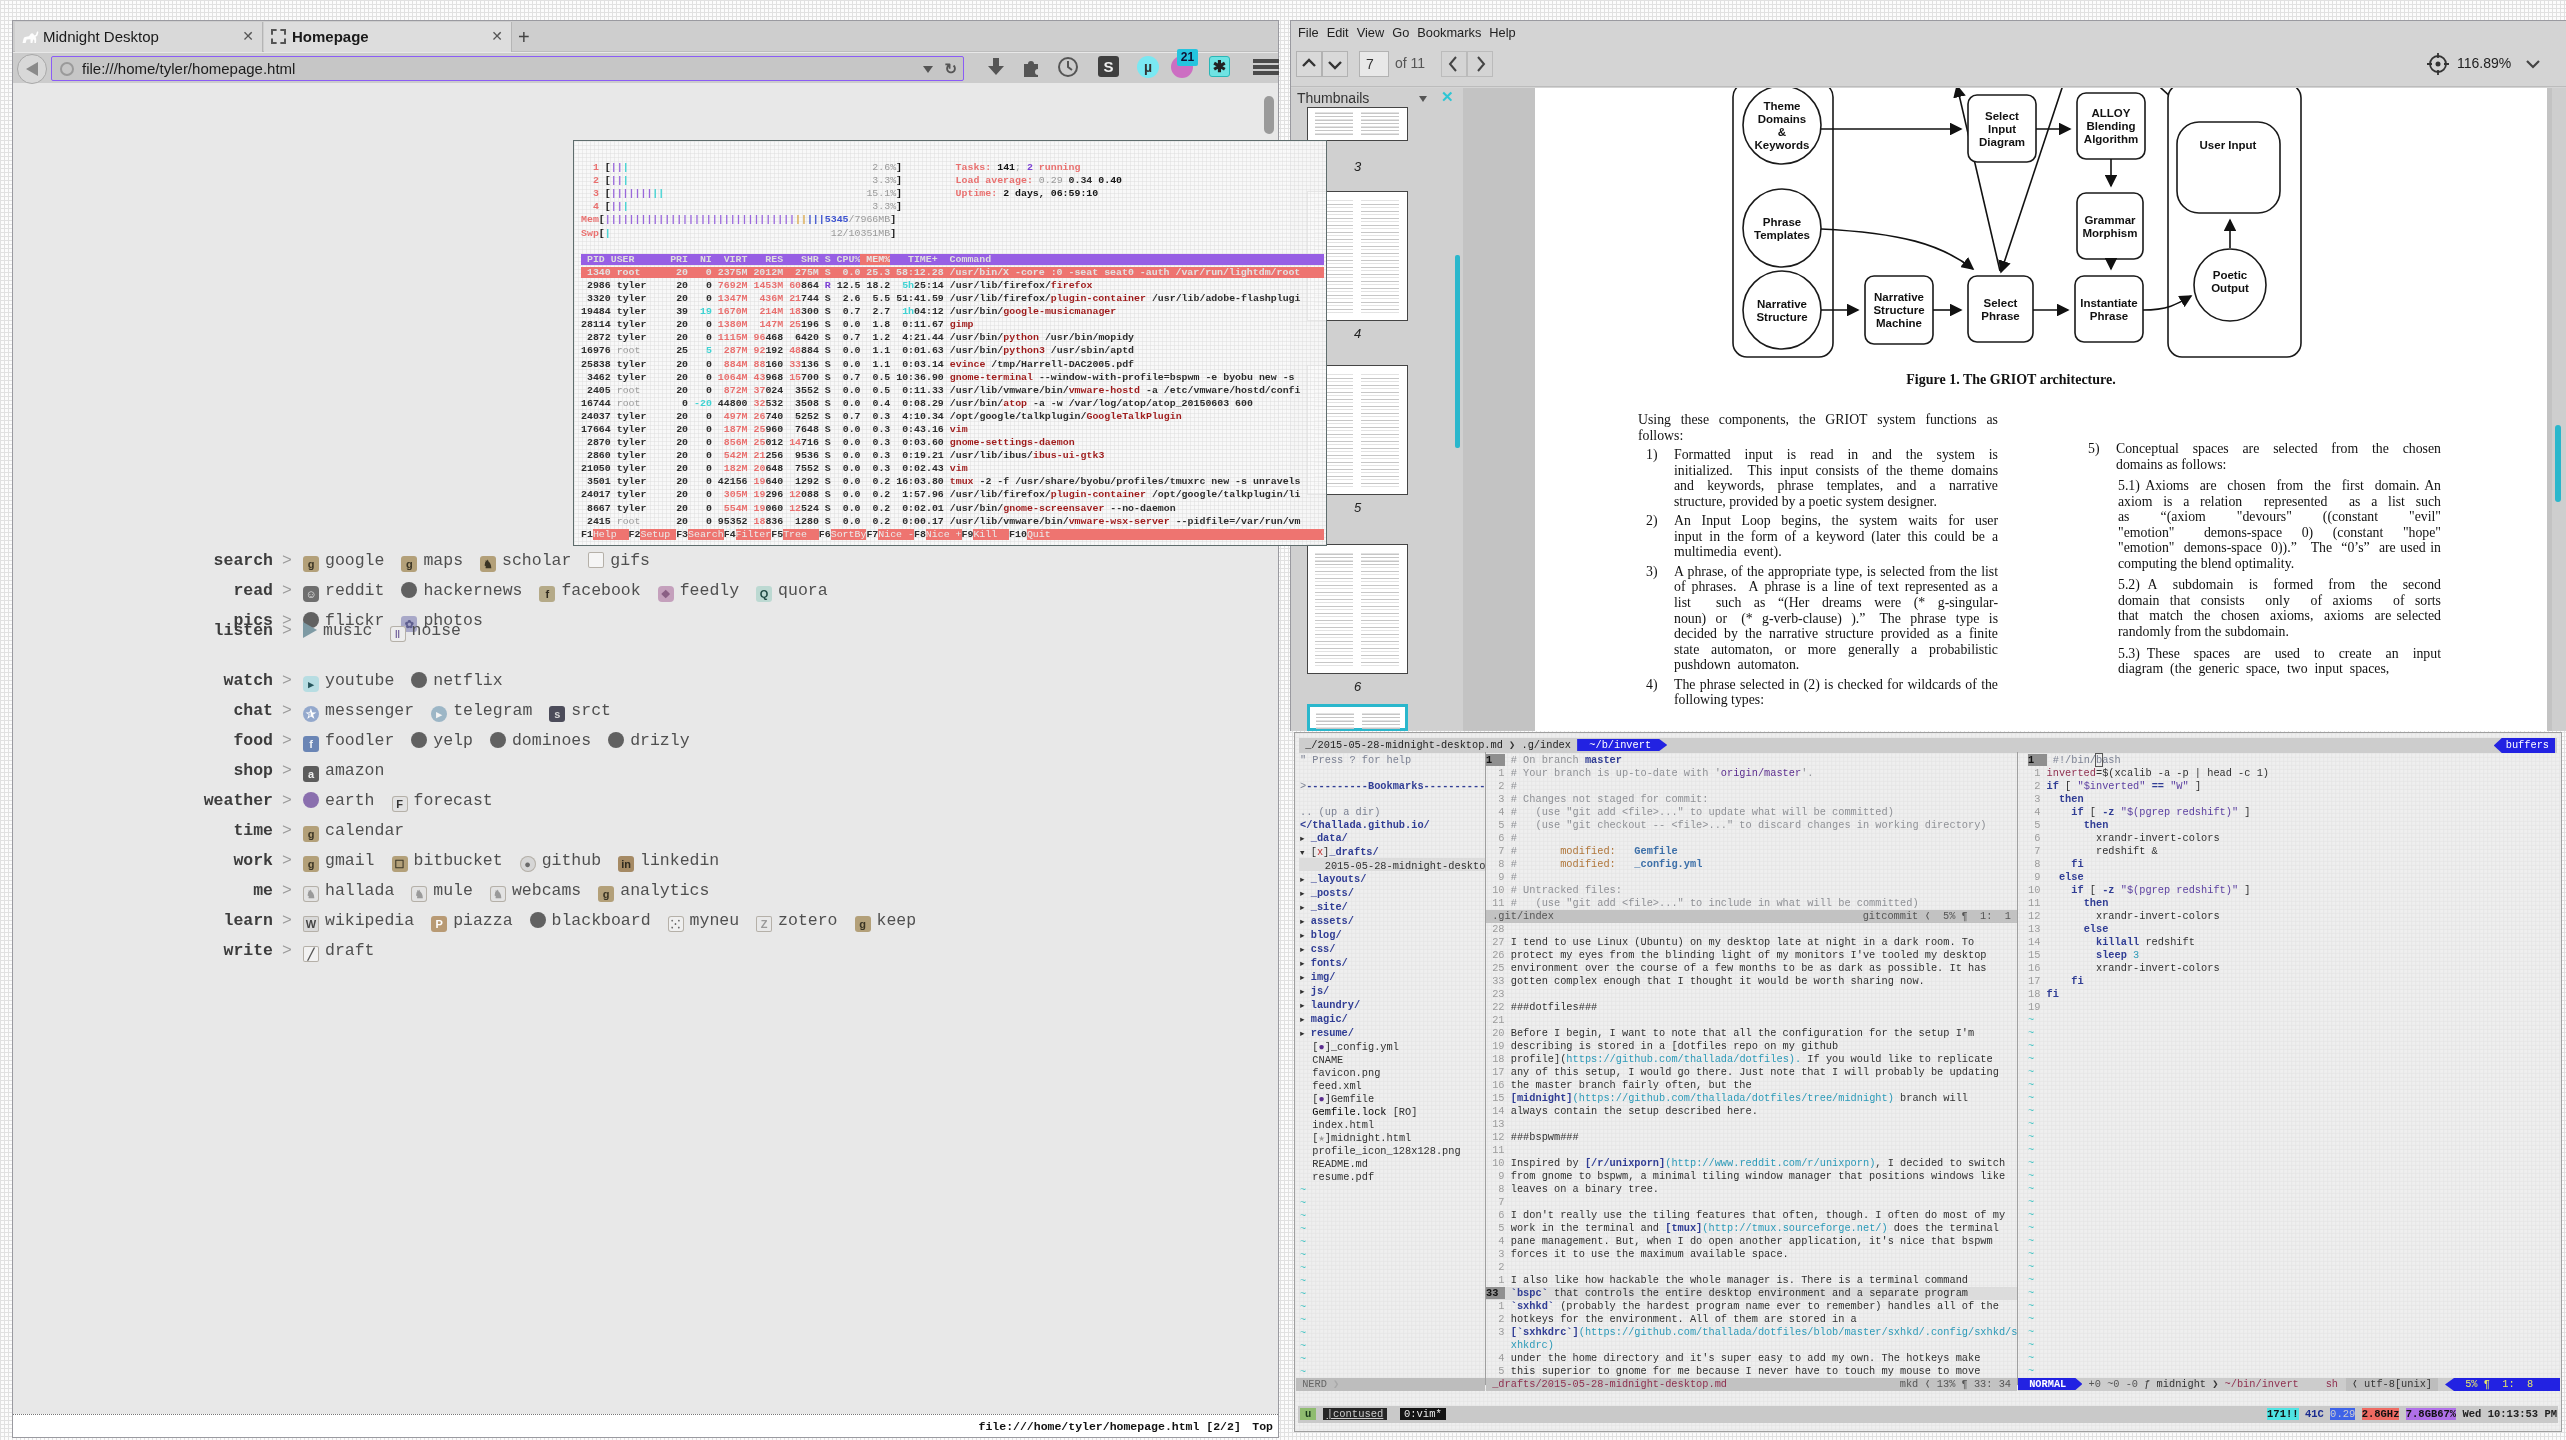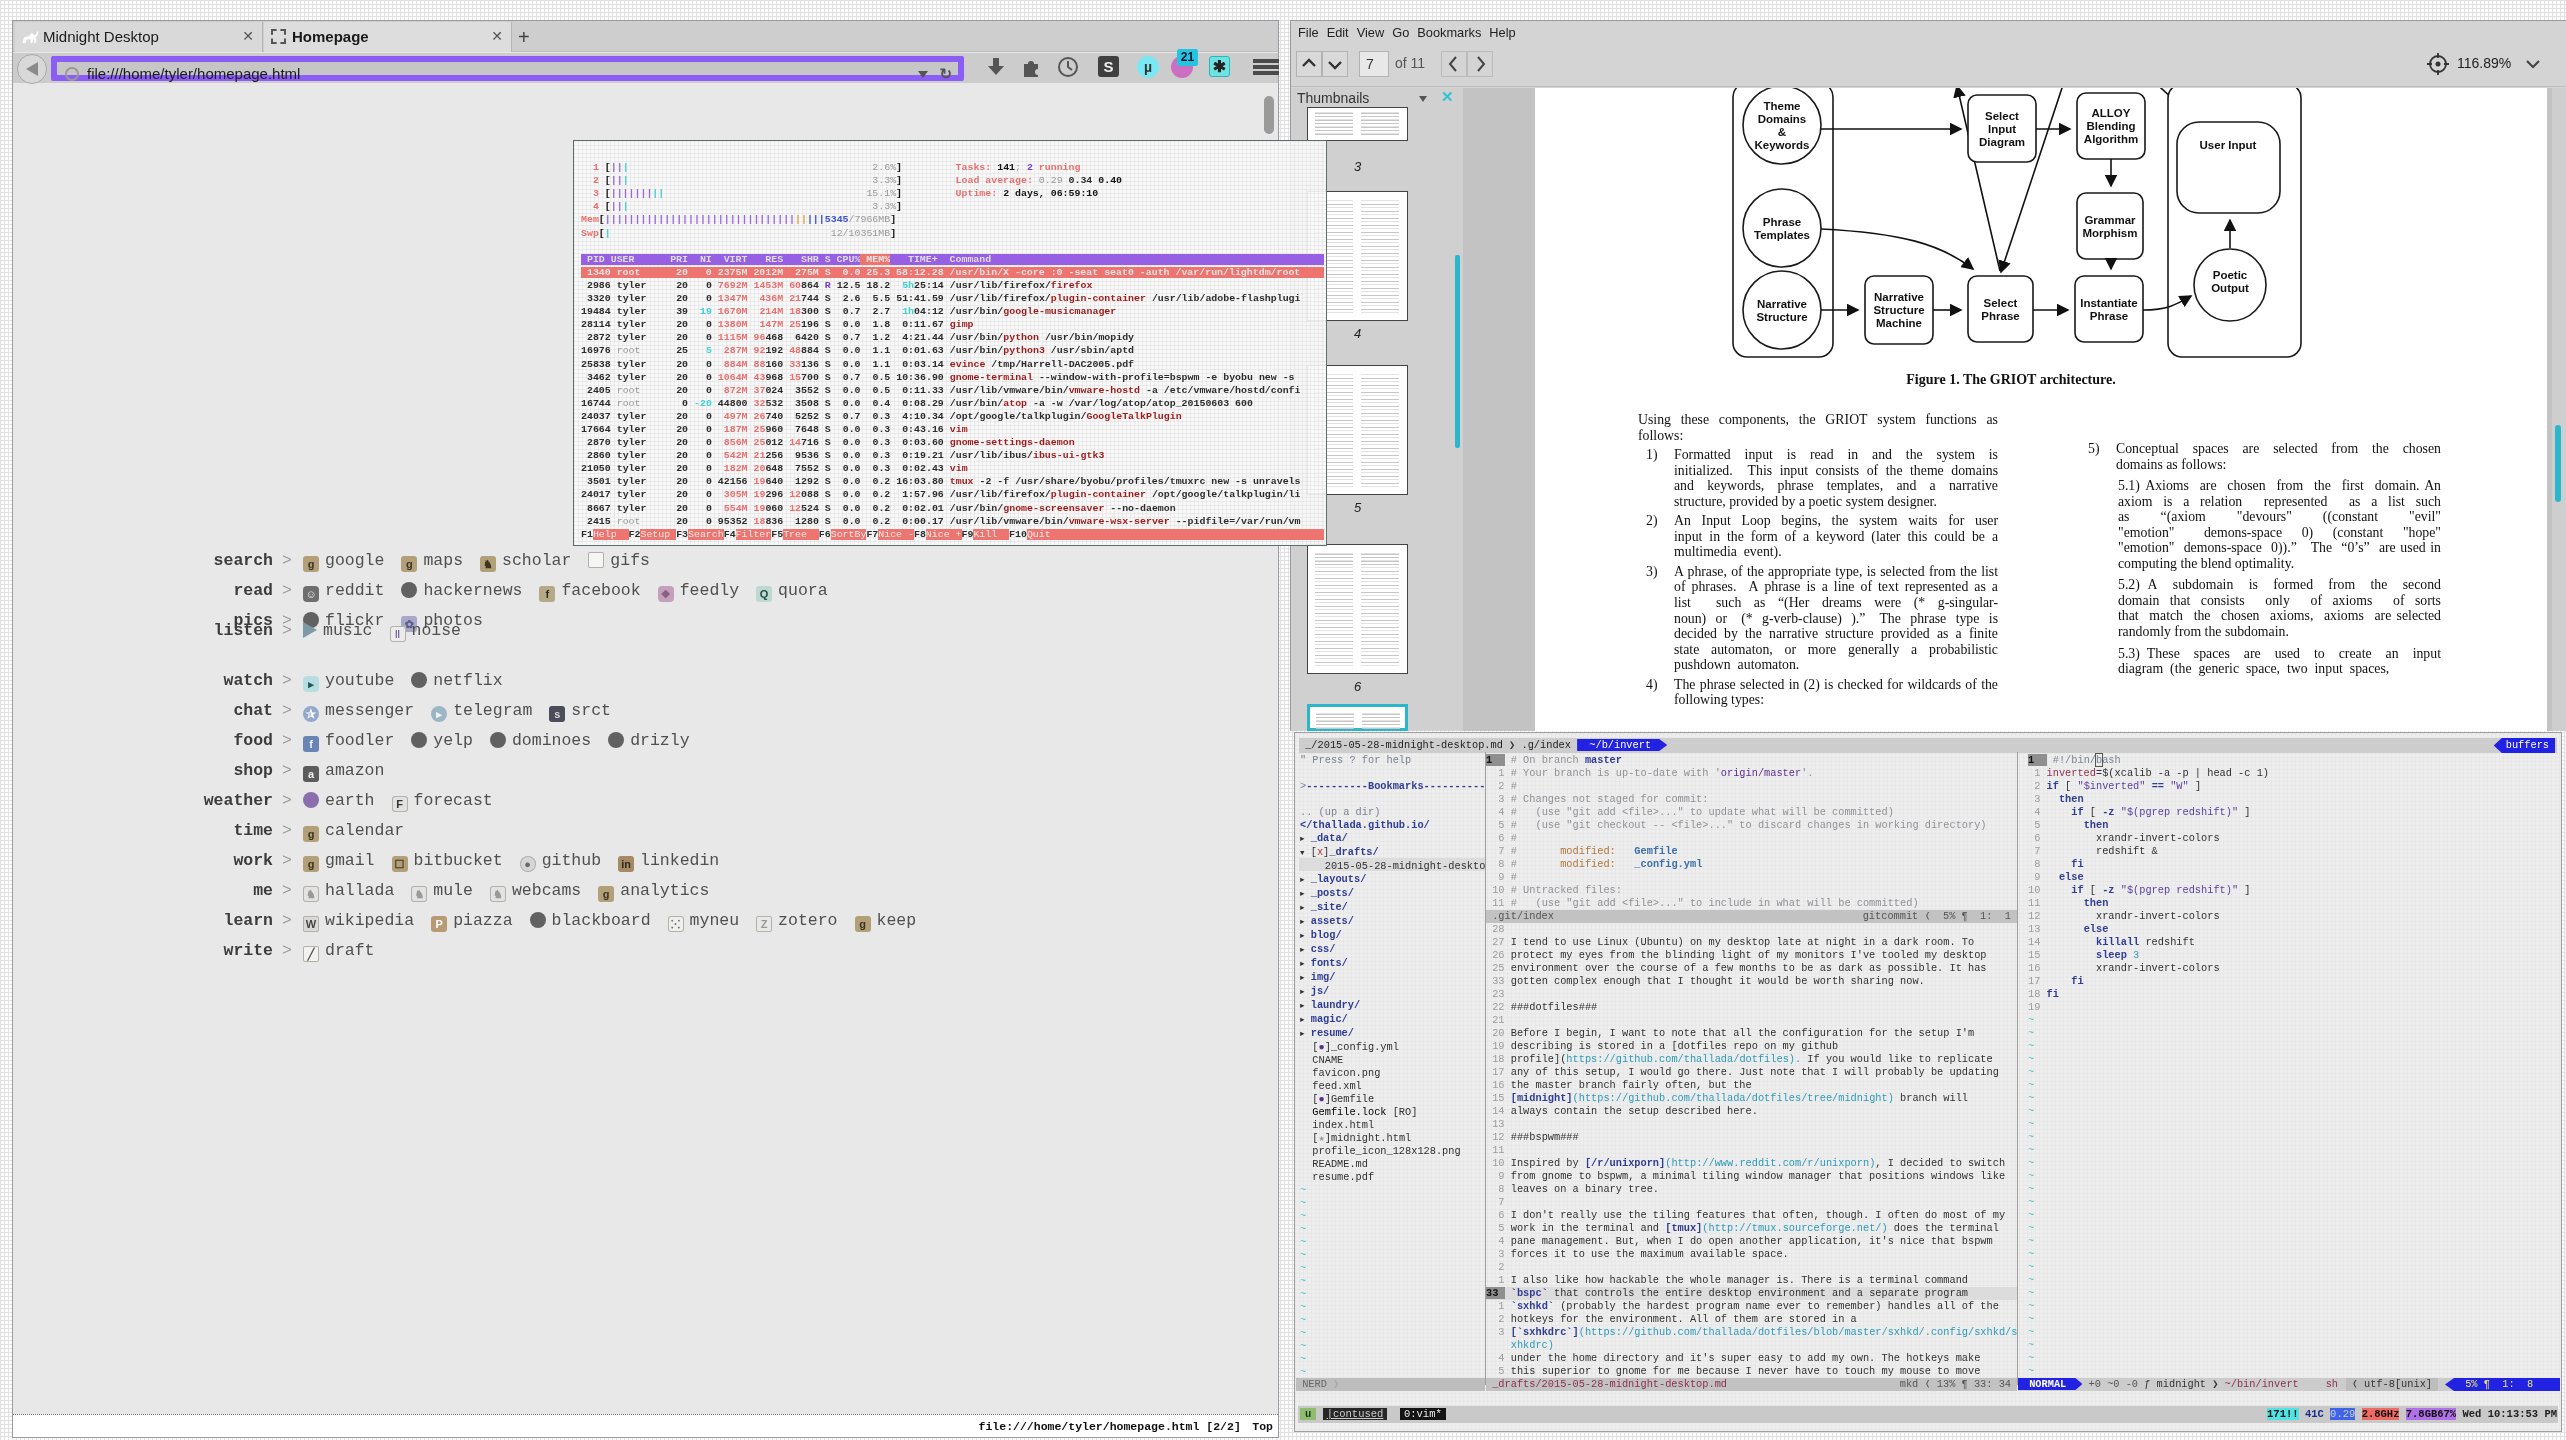--- a/index.html
+++ b/index.html
@@ -12,21 +12,21 @@
 #tabbar{position:absolute;left:0;top:0;width:100%;height:31px;background:#cecece;border-bottom:1px solid #bdbdbd}
 .tab{position:absolute;top:1px;height:30px;font-size:15px;color:#1a1a1a}
 #tab1{left:2px;width:248px;background:#d9d9d9;border-right:1px solid #b5b5b5}
 #tab2{left:251px;width:248px;background:#dddddd;border-right:1px solid #b5b5b5;font-weight:bold}
 .tabtxt{position:absolute;left:28px;top:6px;white-space:nowrap}
 .tabx{position:absolute;right:8px;top:6px;font-weight:normal;color:#555;font-size:14px}
 #newtab{position:absolute;left:505px;top:5px;color:#444;font-size:20px;font-weight:normal}
 #navbar{position:absolute;left:0;top:32px;width:100%;height:30px;background:#cccccc}
 #backbtn{position:absolute;left:4px;top:1px;width:30px;height:30px;border-radius:50%;background:#d8d8d8;border:1px solid #a8a8a8}
 #backbtn:before{content:"";position:absolute;left:8px;top:7px;border-right:12px solid #8a8a8a;border-top:7px solid transparent;border-bottom:7px solid transparent}
-#urlbox{position:absolute;left:38px;top:3px;width:913px;height:25px;background:#c6c6c6;border:6px solid #8b5cf6;border-radius:2px}
+#urlbox{position:absolute;left:38px;top:3px;width:913px;height:25px;background:#c6c6c6;border:1px solid #8b5cf6;border-radius:2px}
 #urlcirc{position:absolute;left:8px;top:5px;width:14px;height:14px;border-radius:50%;border:2px solid #9a9a9a}
 #urltxt{position:absolute;left:30px;top:3px;font-size:15px;color:#1c1c1c}
 #urldrop{position:absolute;right:30px;top:9px;border-top:7px solid #555;border-left:5px solid transparent;border-right:5px solid transparent}
 #reload{position:absolute;right:6px;top:3px;font-size:15px;color:#555;font-weight:bold}
 .tbi{position:absolute;top:3px}
 #scrollthumb{position:absolute;right:4px;top:75px;width:10px;height:38px;border-radius:5px;background:#9a9a9a}
 #bstatus{position:absolute;left:0;bottom:0;width:100%;height:23px;background:#ffffff;border-top:1px dotted #777;
 font-family:"Liberation Mono",monospace;font-size:11.5px;font-weight:bold;color:#111;text-align:right;padding:5px 5px 0 0}
 
 .hprow{position:absolute;left:0;height:30px;width:900px;font-family:"Liberation Mono",monospace;font-size:16.5px;line-height:30px;white-space:nowrap}

